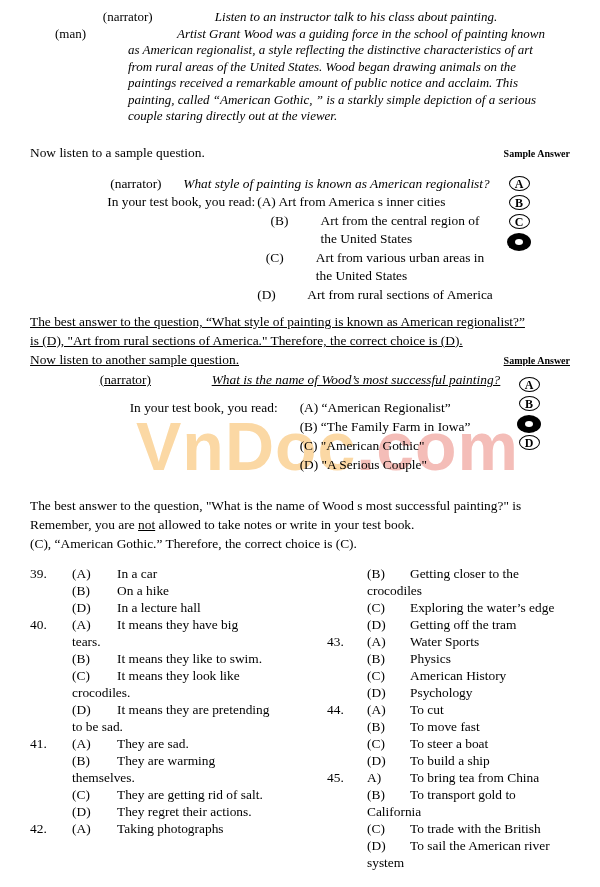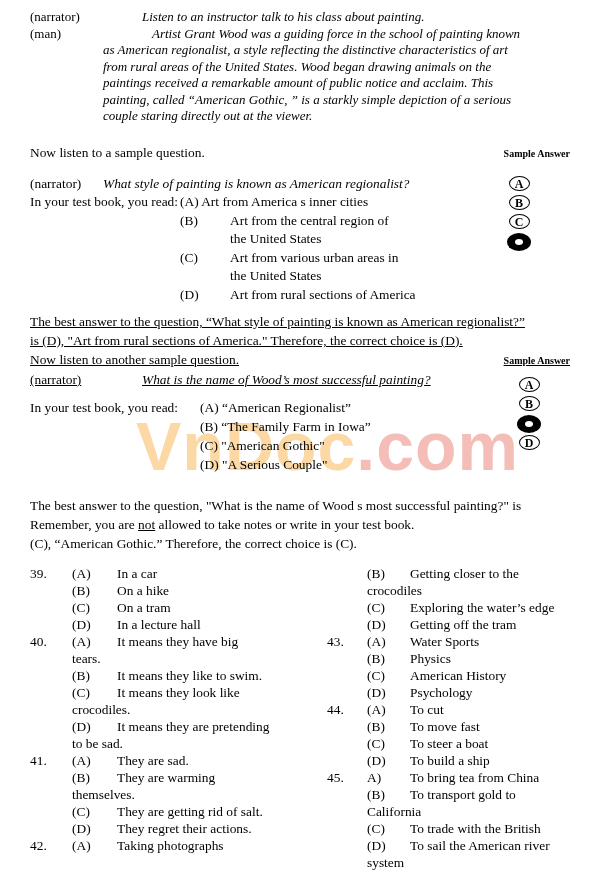--- a/index.html
+++ b/index.html
@@ -5,21 +5,21 @@
   html,body{margin:0;padding:0;background:#e8e8e8;}
   .page{
     position:relative;width:600px;height:887px;margin:0 auto;background:#ffffff;
     font-family:"Liberation Serif",serif;font-size:13.4px;color:#000;overflow:hidden;
   }
   .content{position:absolute;left:0;top:0;right:0;bottom:0;padding:9px 30px 0 30px;z-index:1;box-sizing:border-box;}
   .nowrap{white-space:nowrap;}
   .it{font-style:italic;}
   .b{font-weight:bold;font-size:10px;}
   .u{text-decoration:underline;}
-  .row{display:flex;align-items:flex-start;}
+  .row{display:flex;align-items:flex-start;justify-content:center;}
   .spread{display:flex;justify-content:space-between;align-items:baseline;}
   .lab{flex:none;}
   .w73{width:73px;}
   .w112{width:112px;}
   .w150{width:150px;}
   .w170{width:170px;}
   .dlgsec{line-height:16.5px;font-size:13px;}
   .ind49{padding-left:49px;}
   .mt2{margin-top:18px;}
   .mt7{margin-top:12px;}
@@ -151,21 +151,20 @@
       <div class="nowrap">
         <span>Remember, you are </span><span class="u">not</span><span> allowed to take notes or write in your test book.</span>
       </div>
       <div class="nowrap">(C), “American Gothic.” Therefore, the correct choice is (C).</div>
     </div>
 
     <div class="qwrap mt7">
       <div class="qcol qleft">
           <div class="qline"><span class="qnum">39.</span><span class="qlbl">(A)</span><span class="qtxt">In a car</span></div>
           <div class="qline"><span class="qnum"></span><span class="qlbl">(B)</span><span class="qtxt">On a hike</span></div>
-          <div class="qline"><span class="qnum"></span><span class="qlbl">(C)</span><span class="qtxt">On a tram</span></div>
           <div class="qline"><span class="qnum"></span><span class="qlbl">(D)</span><span class="qtxt">In a lecture hall</span></div>
           <div class="qline"><span class="qnum">40.</span><span class="qlbl">(A)</span><span class="qtxt">It means they have big</span></div>
           <div class="qline"><span class="qnum"></span><span class="qtxt">tears.</span></div>
           <div class="qline"><span class="qnum"></span><span class="qlbl">(B)</span><span class="qtxt">It means they like to swim.</span></div>
           <div class="qline"><span class="qnum"></span><span class="qlbl">(C)</span><span class="qtxt">It means they look like</span></div>
           <div class="qline"><span class="qnum"></span><span class="qtxt">crocodiles.</span></div>
           <div class="qline"><span class="qnum"></span><span class="qlbl">(D)</span><span class="qtxt">It means they are pretending</span></div>
           <div class="qline"><span class="qnum"></span><span class="qtxt">to be sad.</span></div>
           <div class="qline"><span class="qnum">41.</span><span class="qlbl">(A)</span><span class="qtxt">They are sad.</span></div>
           <div class="qline"><span class="qnum"></span><span class="qlbl">(B)</span><span class="qtxt">They are warming</span></div>

